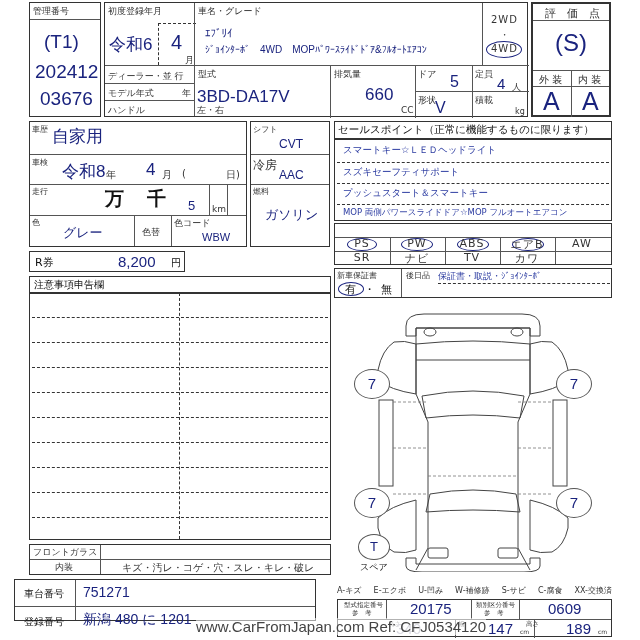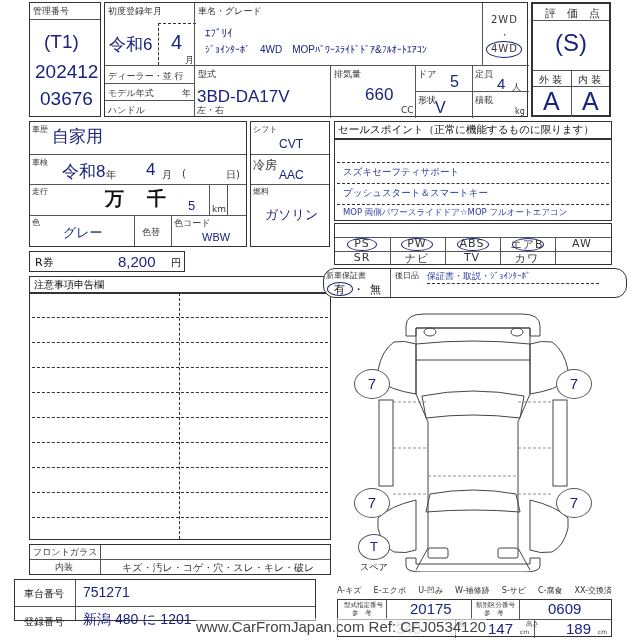--- a/index.html
+++ b/index.html
@@ -169,20 +169,21 @@
   <div class="val" style="left:68px;top:4px;font-size:14px;">751271</div>
   <div class="hl" style="left:0;top:26px;width:100%;height:1px;"></div>
   <div class="blk" style="left:9px;top:35px;font-size:10px;">登録番号</div>
   <div class="val" style="left:68px;top:31px;font-size:14px;">新潟 480 に 1201</div>
   <div class="vl" style="left:60px;top:0;width:1px;height:100%;"></div>
 </div>
 
 <div class="box" style="left:334px;top:121px;width:278px;height:100px;">
   <div class="blk" style="left:3px;top:1px;font-size:10.5px;">セールスポイント（正常に機能するものに限ります）</div>
   <div class="hl" style="left:0;top:16px;width:100%;height:1.5px;background:#333;"></div>
+  <div class="sp-item" style="top:22px;">スマートキー☆ＬＥＤヘッドライト</div>
   <div class="dash-h" style="left:2px;top:40px;width:272px;"></div>
   <div class="sp-item" style="top:44px;">スズキセーフティサポート</div>
   <div class="dash-h" style="left:2px;top:61px;width:272px;"></div>
   <div class="sp-item" style="top:65px;">プッシュスタート＆スマートキー</div>
   <div class="dash-h" style="left:2px;top:82px;width:272px;"></div>
   <div class="sp-item" style="top:85px;font-size:8.5px;">MOP 両側パワースライドドア☆MOP フルオートエアコン</div>
 </div>
 
 <div class="box" style="left:334px;top:223px;width:278px;height:42px;">
   <div class="hl" style="left:0;top:13px;width:100%;height:1px;"></div>
@@ -199,21 +200,21 @@
   <div class="eq-cell" style="left:53px;top:13px;">PW</div>
   <div class="eq-cell" style="left:108px;top:13px;">ABS</div>
   <div class="eq-cell" style="left:163px;top:13px;">エアB</div>
   <div class="eq-cell" style="left:218px;top:13px;">AW</div>
   <div class="eq-cell" style="left:-2px;top:27px;">SR</div>
   <div class="eq-cell" style="left:53px;top:27px;">ナビ</div>
   <div class="eq-cell" style="left:108px;top:27px;">TV</div>
   <div class="eq-cell" style="left:163px;top:27px;">カワ</div>
 </div>
 
-<div class="box" style="left:323px;top:268px;width:304px;height:30px;border-radius:12px;">
+<div class="box" style="left:334px;top:268px;width:278px;height:30px;">
   <div class="lbl" style="left:2px;top:1px;font-size:8px;">新車保証書</div>
   <div class="circ" style="left:3px;top:13px;width:26px;height:14px;"></div>
   <div class="blk" style="left:10px;top:13px;font-size:11px;">有</div>
   <div class="blk" style="left:29px;top:13px;font-size:11px;">・</div>
   <div class="blk" style="left:46px;top:13px;font-size:11px;">無</div>
   <div class="vl" style="left:66px;top:0;width:1px;height:100%;"></div>
   <div class="lbl" style="left:71px;top:1px;font-size:8px;">後日品</div>
   <div class="sp-item" style="left:103px;top:1px;font-size:9px;">保証書・取説・ｼﾞｮｲﾝﾀｰﾎﾞ</div>
   <div class="dash-h" style="left:103px;top:14px;width:172px;"></div>
 </div>

